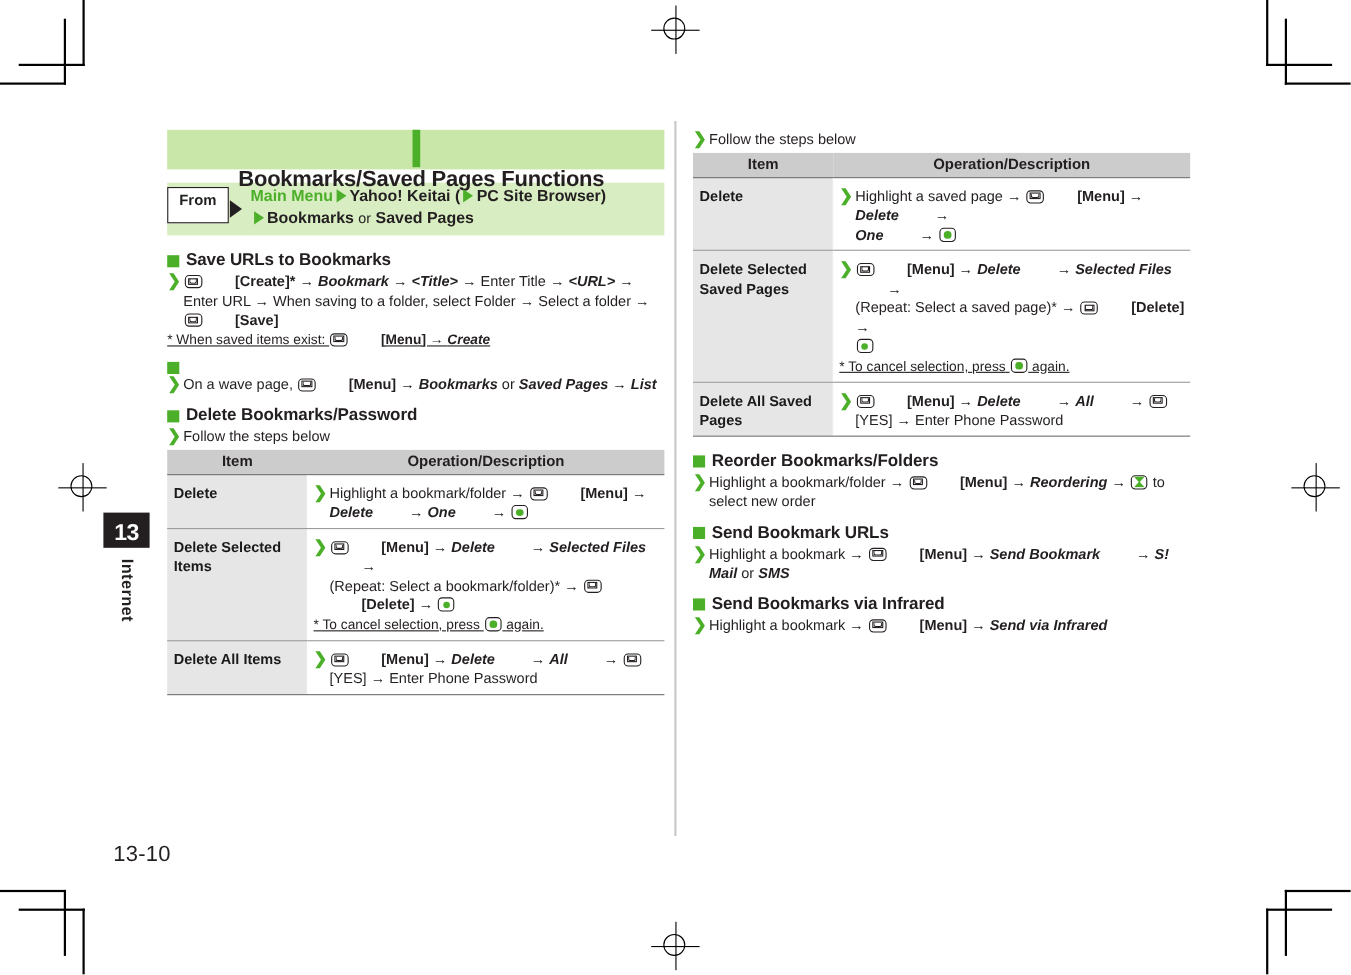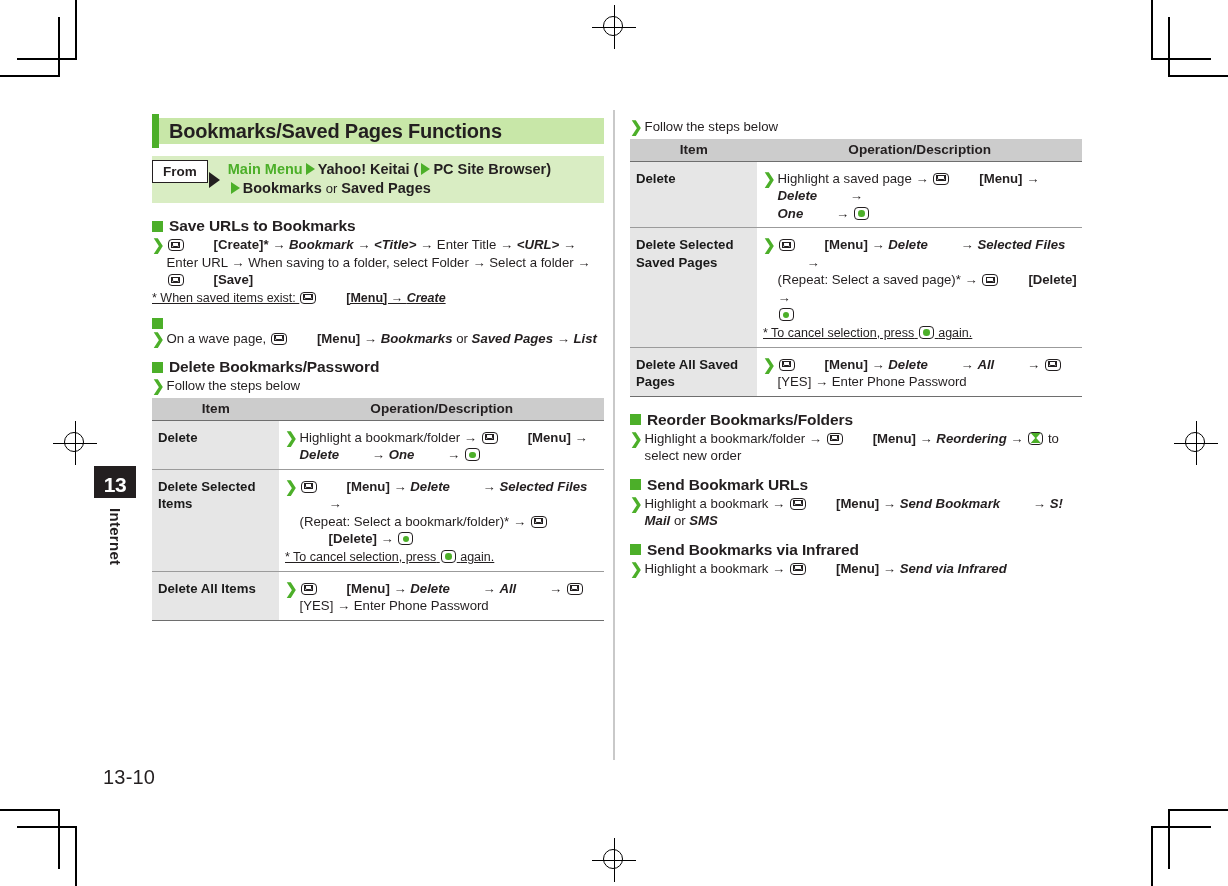--- a/index.html
+++ b/index.html
@@ -33,32 +33,32 @@
   }
   #col-divider{position:absolute;left:613px;top:110px;width:2px;height:650px;background:#c9c9c9;}
 
   
   .col{position:absolute;width:452px;}
   #col-left{left:152px;top:118px;}
   #col-right{left:630px;top:118px;}
 
   
   #banner{
-    height:26px;background:#c8e7a8;display:flex;align-items:center;margin-bottom:12px;
+    height:36px;background:#c8e7a8;display:flex;align-items:center;margin-bottom:12px;flex-direction:column;
   }
   #banner .bar{width:7px;height:34px;background:#4caf29;flex:none;}
   #banner h1{
     margin:0 0 0 10px;font-size:20px;font-weight:bold;color:#231f20;letter-spacing:-0.2px;
   }
 
   
   #frombox{display:flex;align-items:stretch;background:#d9edc3;margin-bottom:14px;}
   #frombox .tag{
     background:#fff;border:1.5px solid #231f20;font-size:13.5px;font-weight:bold;color:#231f20;
-    padding:1px 10px 2px 10px;margin:4px 0 4px 0;display:flex;align-items:center;height:18px;
+    padding:1px 10px 12px 10px;margin:4px 0 4px 0;display:flex;align-items:center;height:18px;
   }
   #frombox .tri{
     width:0;height:0;border-left:11px solid #231f20;border-top:8px solid transparent;border-bottom:8px solid transparent;
     align-self:center;margin-left:1px;margin-right:8px;
   }
   #frombox .lines{font-size:14.5px;font-weight:bold;line-height:19px;padding:4px 4px 5px 0;color:#231f20;}
   #frombox .lines .g{color:#4caf29;}
   .gtri{
     display:inline-block;width:0;height:0;vertical-align:-1px;
     border-left:9px solid #4caf29;border-top:6px solid transparent;border-bottom:6px solid transparent;

